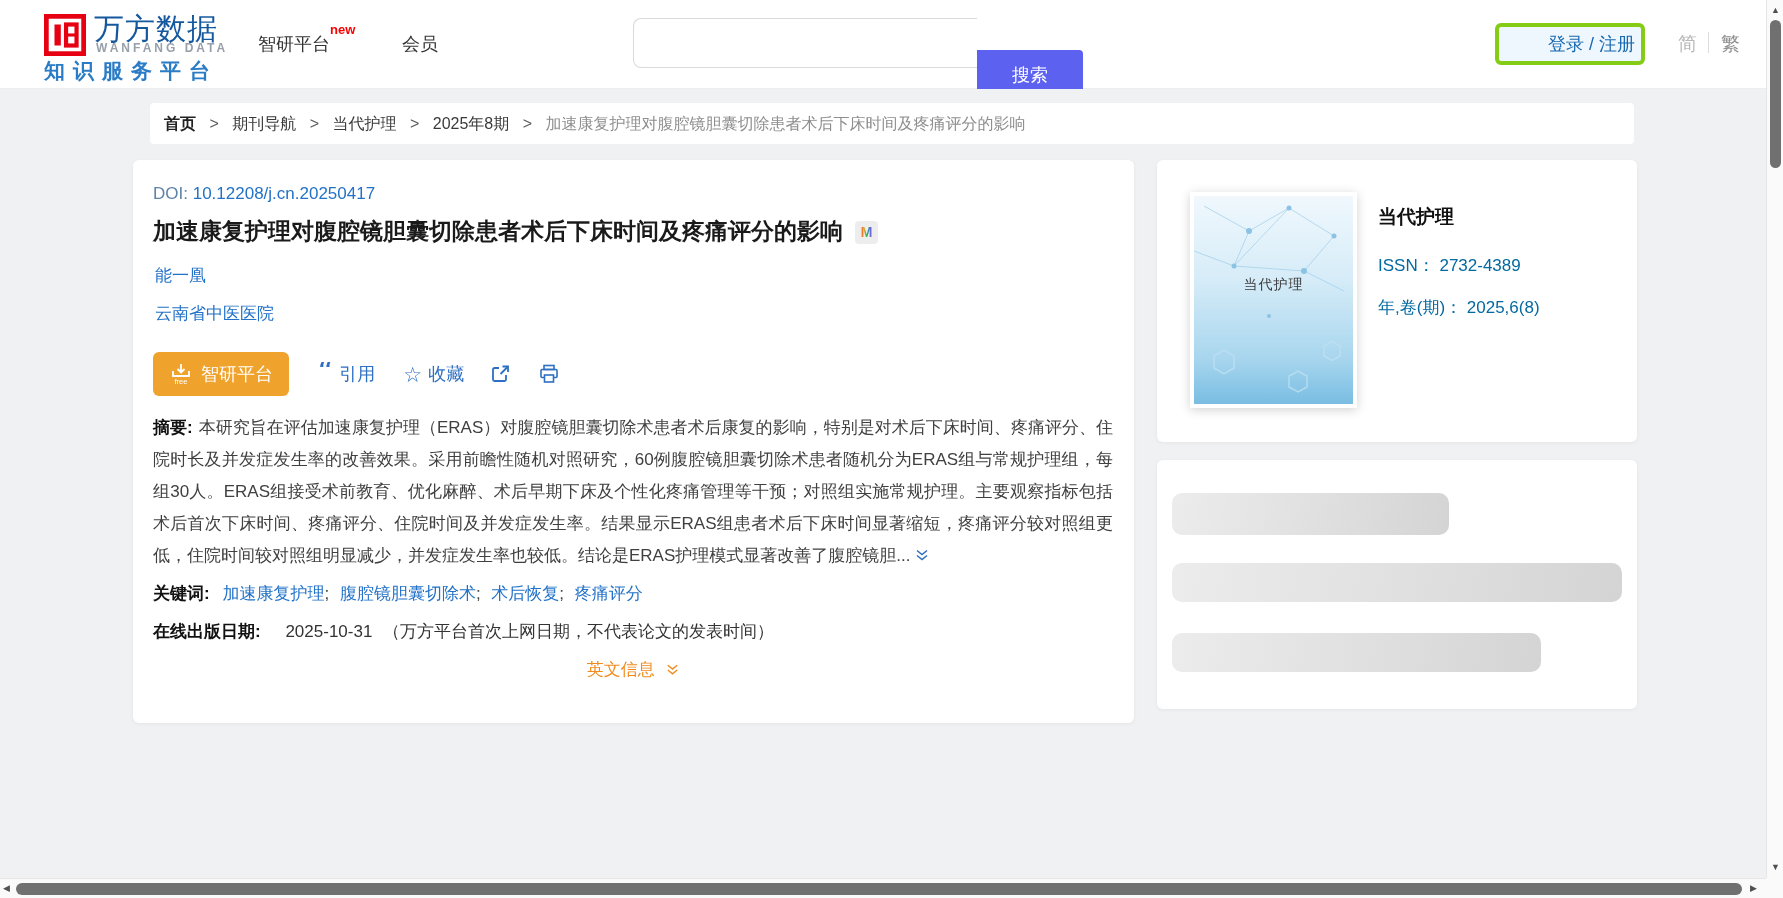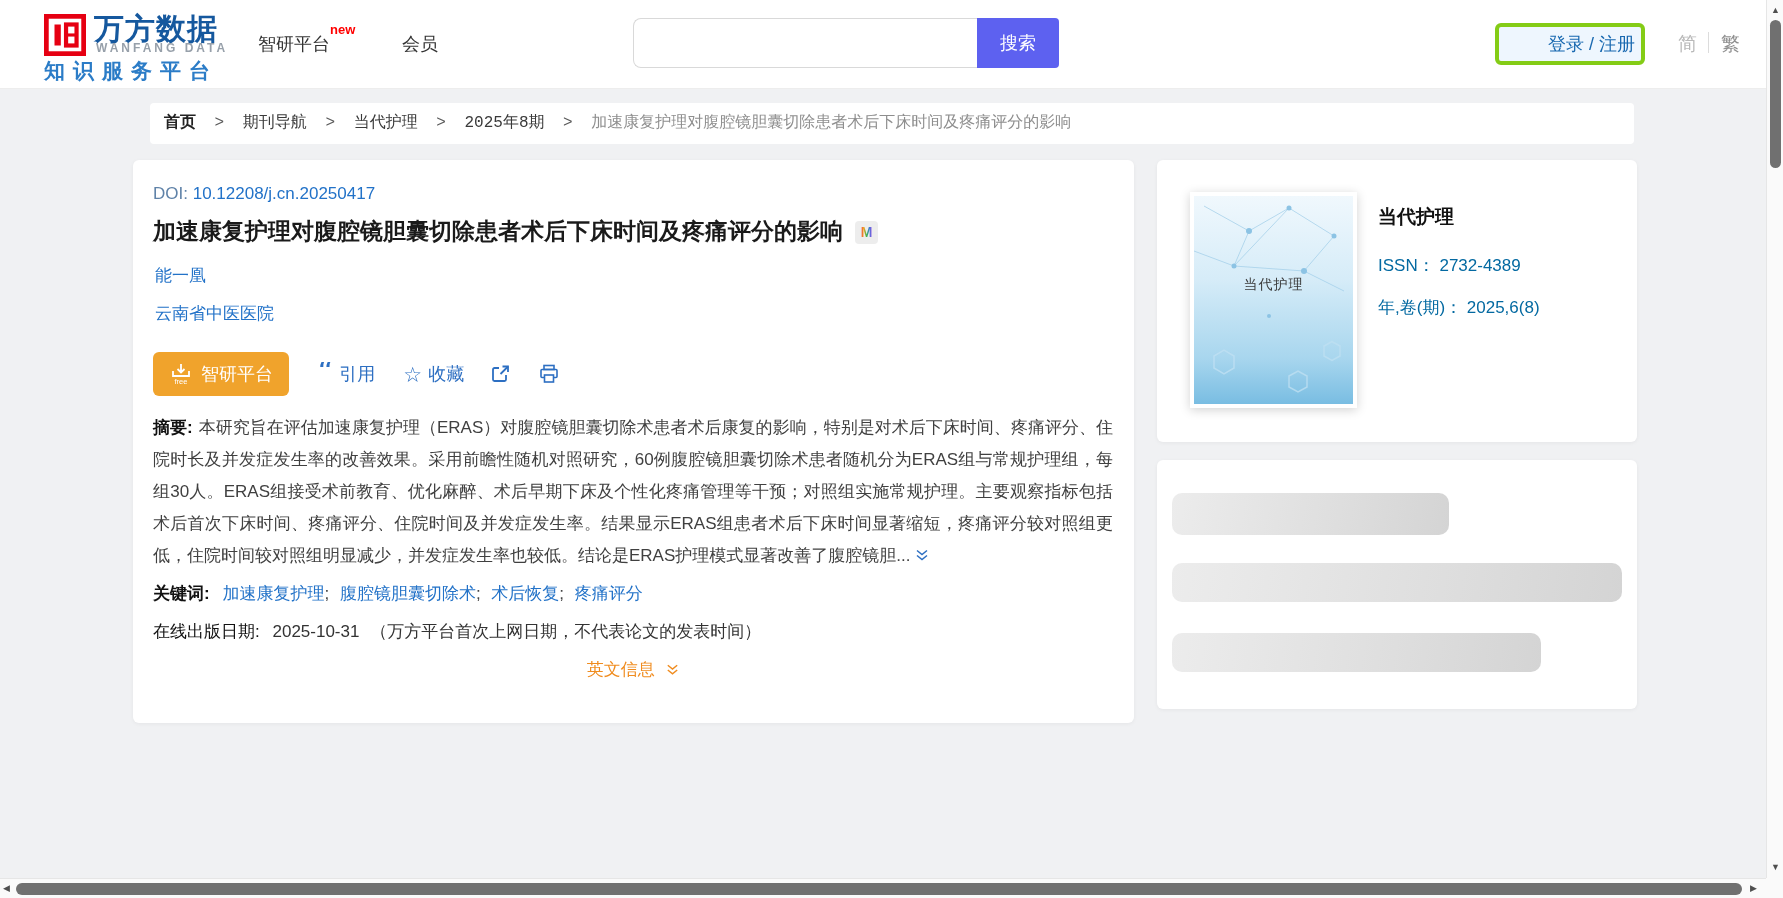--- a/index.html
+++ b/index.html
@@ -6,38 +6,38 @@
   html,body { margin:0; padding:0; }
   body {
     width:1783px; height:898px; position:relative; overflow:hidden;
     background:#fff; font-family:"Liberation Sans","DejaVu Sans",sans-serif;
     color:#333;
   }
   
   .header { position:absolute; left:0; top:0; width:1766px; height:89px; background:#fff; border-bottom:1px solid #ededed; }
   .logo-wrap { position:absolute; left:44px; top:13px; width:330px; height:64px; cursor:pointer; }
   .logo-mark { position:absolute; left:0; top:1px; width:42px; height:42px; }
-  .brand-cn { position:absolute; left:50px; top:-4px; font-size:30px; font-weight:bold; color:#15589e; letter-spacing:1px; }
+  .brand-cn { position:absolute; left:50px; top:-4px; font-size:30px; font-weight:normal; color:#15589e; letter-spacing:1px; }
   .brand-en { position:absolute; left:52px; top:28px; font-size:12px; font-weight:bold; color:#97a0aa; letter-spacing:3px;text-align:right; }
   .tagline  { position:absolute; left:0; top:44px; font-size:21px; color:#2b7cc7; letter-spacing:8px; font-weight:700; white-space:nowrap; }
   .nav-item { position:absolute; top:32px; font-size:18px; color:#333; cursor:pointer; white-space:nowrap; }
   .nav-zhiyan { left:258px; }
   .nav-member { left:402px; }
   .nav-new { position:absolute; left:72px; top:-10px; font-size:13px; color:#ff0000; font-weight:bold; }
   .search-box { position:absolute; left:633px; top:18px; height:50px; display:flex; }
   .search-input { width:344px; height:50px; border:1px solid #d9d9d9; border-right:none; border-radius:8px 0 0 8px; outline:none; font-size:16px; padding:0 12px; background:#fff; }
-  .search-btn { width:82px; height:50px; background:#5d61f0; color:#fff; border:none; font-size:18px; border-radius:0 4px 4px 0; cursor:pointer; }
+  .search-btn { width:106px; height:50px; background:#5d61f0; color:#fff; border:none; font-size:18px; border-radius:0 4px 4px 0; cursor:pointer;margin-top:32px; }
   .login-btn { position:absolute; left:1495px; top:23px; width:150px; height:42px; background:#eef6fe; border:4px solid #84cc16; border-radius:6px; color:#1868b0; font-size:18px; cursor:pointer;text-align:right; }
   .lang-simple { position:absolute; left:1678px; top:31px; font-size:19px; color:#b9b9b9; cursor:pointer; }
   .lang-divider { position:absolute; left:1708px; top:32px; height:21px; border-left:1px solid #dcdcdc; }
   .lang-trad { position:absolute; left:1721px; top:31px; font-size:19px; color:#8f8f8f; cursor:pointer; }
   
   .content-bg { position:absolute; left:0; top:89px; width:1766px; height:789px; background:#f0f1f3; }
   
-  .breadcrumb { position:absolute; left:150px; top:103px; width:1484px; height:41px; background:#fff; border-radius:4px; line-height:41px; padding-left:14px; font-size:16px; white-space:nowrap; overflow:hidden;font-family:Liberation Mono, monospace; }
+  .breadcrumb { position:absolute; left:150px; top:103px; width:1484px; height:41px; background:#fff; border-radius:4px; line-height:41px; padding-left:14px; font-size:16px; white-space:nowrap; overflow:hidden; }
   .bc-home { font-weight:bold; color:#222; cursor:pointer; }
   .bc-item { color:#3a3a3a; cursor:pointer; }
   .bc-sep { color:#5a5a5a; margin:0 9px; }
   .bc-current { color:#8e8e8e; }
   
   .main-card { position:absolute; left:133px; top:160px; width:1001px; height:563px; background:#fff; border-radius:6px; box-shadow:0 1px 4px rgba(0,0,0,.05); }
   .doi-row { position:absolute; left:20px; top:24px; font-size:17px; }
   .doi-label { color:#5f82a8; }
   .doi-link { color:#2272c8; cursor:pointer; }
   .title-row { position:absolute; left:20px; top:54px; width:960px; font-size:23px; font-weight:bold; color:#1a1a1a; line-height:34px; }
@@ -52,21 +52,21 @@
   .star-glyph { font-size:21px; line-height:21px; }
   .icon-btn { margin-left:26px; cursor:pointer; display:flex; align-items:center; }
   .abstract { position:absolute; left:20px; top:252px; width:960px; font-size:17px; line-height:32px; text-align:justify; color:#404040; }
   .abstract-label { font-weight:bold; color:#111; margin-right:6px; }
   .expand-icon { display:inline-block; vertical-align:-2px; margin-left:4px; cursor:pointer; }
   .keywords { position:absolute; left:20px; top:422px; font-size:17px; }
   .kw-label { font-weight:bold; color:#111; margin-right:8px; }
   .kw-link { color:#2272c8; cursor:pointer; }
   .kw-sep { color:#444; margin-right:6px; }
   .pubdate { position:absolute; left:20px; top:460px; font-size:17px; color:#333; }
-  .pub-label { font-weight:normal; color:#111; margin-right:8px;text-align:center; }
+  .pub-label { font-weight:bold; color:#111; margin-right:20px;text-align:center; }
   .pub-note { margin-left:6px; }
   .english-info { position:absolute; left:0; top:498px; width:100%; text-align:center; color:#f08c1f; font-size:17px; cursor:pointer; }
   .chev2 { display:inline-block; vertical-align:-2px; margin-left:6px; }
   
   .side-card1 { position:absolute; left:1157px; top:160px; width:480px; height:282px; background:#fff; border-radius:6px; box-shadow:0 1px 4px rgba(0,0,0,.05); }
   .cover { position:absolute; left:33px; top:32px; width:167px; height:216px; border:4px solid #fff; box-shadow:0 2px 10px rgba(0,0,0,.18); background:linear-gradient(180deg,#f0f8fd 0%,#d6ecf8 40%,#a8d6ee 78%,#79bde2 100%); cursor:pointer; }
   .cover svg { position:absolute; left:0; top:0; }
   .cover-text { position:absolute; left:0; top:80px; width:100%; text-align:center; font-size:14px; color:#3a3a3a; letter-spacing:1px; }
   .j-name { position:absolute; left:221px; top:44px; font-size:19px; font-weight:bold; color:#111; cursor:pointer; }
   .j-line { position:absolute; left:221px; font-size:17px; color:#0369a1; }

